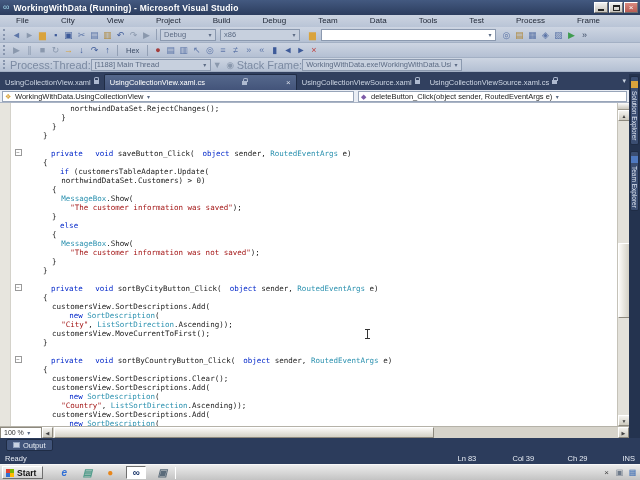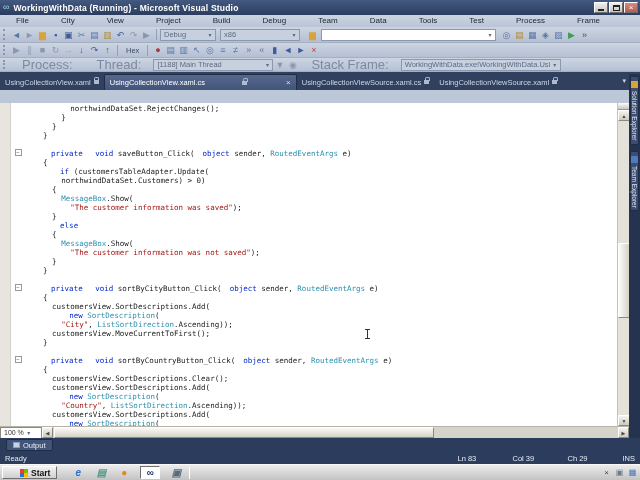--- a/index.html
+++ b/index.html
@@ -37,21 +37,21 @@
   .tbi { width:13px; height:12px; display:inline-flex; align-items:center; justify-content:center;
          font-size:9px; line-height:12px; }
   .tbsep { width:1px; height:11px; background:#93a0b5; margin:0 3px; }
   .combo { height:12px; background:#c7d0de; border:1px solid #8b99af; display:flex;
            align-items:center; font-size:7.5px; color:#5c6b84; padding-left:3px; white-space:nowrap; }
   .combo .val { flex:1; overflow:hidden; white-space:nowrap; }
   .dd { width:10px; text-align:center; font-size:6px; color:#5c6b84; }
   .combo.white { background:#fff; color:#333; }
   .hexbtn { font-size:7.5px; color:#3c4c66; padding:0 4px; height:12px; line-height:12px;
             border:1px solid transparent; }
-  .lbl3 { font-size:13px; color:#7b8aa2; margin:0 12px; white-space:nowrap; }
+  .lbl3 { font-size:11px; color:#7b8aa2; margin:0 0; white-space:nowrap; }
 
   
   .tabstrip { position:absolute; left:0; top:72px; width:640px; height:18px;
     background:#31405f; display:flex; align-items:flex-end; color:#cdd6e4; }
   .tab { height:16px; display:flex; align-items:center; padding:0 5px; font-size:7.5px;
          white-space:nowrap; gap:3px; }
   .tab.active { background:linear-gradient(#55688c,#43547a); color:#fff;
          border:1px solid #1f2c45; border-bottom:none; border-radius:2px 2px 0 0;gap:37px; }
   .locki { width:5px; height:4px; background:#aebad0; position:relative; display:inline-block; }
   .locki:before { content:''; position:absolute; top:-3px; left:0.5px; width:3px; height:3px;
@@ -124,21 +124,21 @@
   .sidestrip { position:absolute; right:0; top:74px; width:11px; height:364px; background:#24334f;
                display:flex; flex-direction:column; align-items:center; gap:6px; padding-top:2px; }
   .vtab { writing-mode:vertical-rl; background:#3b4e72; border:1px solid #1f2c45; border-radius:2px;
           color:#dfe6f1; font-size:6.5px; padding:3px 0; display:flex; align-items:center; gap:2px; }
   .vticon { width:7px; height:7px; display:inline-block; margin:1px 0; }
 
   
   .taskbar { position:absolute; left:0; top:464px; width:640px; height:16px;
              background:linear-gradient(#ececec,#c3c3c3); border-top:1px solid #f8f8f8;
              display:flex; align-items:center; }
-  .startbtn { height:13px; margin-left:2px; padding:0 6px 0 17px; display:flex; align-items:center; gap:3px;
+  .startbtn { height:13px; margin-left:2px; padding:0 6px 0 3px; display:flex; align-items:center; gap:3px;
               background:linear-gradient(#f2f2f2,#cfcfcf); border:1px solid;
               border-color:#fff #6f6f6f #6f6f6f #fff; font-size:8.5px; font-weight:bold; color:#111; }
   .flag { width:8px; height:8px; display:grid; grid-template-columns:4px 4px; grid-template-rows:4px 4px; }
   .flag i:nth-child(1){background:#e34234;} .flag i:nth-child(2){background:#7db700;}
   .flag i:nth-child(3){background:#2f6fd6;} .flag i:nth-child(4){background:#ffba00;}
   .ql { display:flex; align-items:center; gap:9px; margin-left:14px; }
   .qli { width:14px; height:13px; display:flex; align-items:center; justify-content:center;
          font-size:10px; font-weight:bold; font-style:italic; }
   .qli.pressed { background:#fff; border:1px solid; border-color:#6f6f6f #fff #fff #6f6f6f;
                  font-style:normal; width:20px; }
@@ -280,30 +280,42 @@
       <div class="tab">
         <span class="tablabel">UsingCollectionView.xaml</span>
         <span class="locki"></span>
       </div>
       <div class="tab active">
         <span class="tablabel">UsingCollectionView.xaml.cs</span>
         <span class="locki"></span>
         <span class="tabclose">×</span>
       </div>
       <div class="tab">
+        <span class="tablabel">UsingCollectionViewSource.xaml</span>
+        <span class="locki"></span>
+      </div>
+      <div class="tab">
         <span class="tablabel">UsingCollectionViewSource.xaml.cs</span>
         <span class="locki"></span>
       </div>
-      <div class="tab">
-        <span class="tablabel">UsingCollectionViewSource.xaml</span>
-        <span class="locki"></span>
-      </div>
       <span class="tab-dd">▾</span>
     </div>
 
+  <div class="navbar">
+    <div class="navcombo l">
+      <span class="ni" style="color:#d9a33c">❖</span>
+      <span class="val">WorkingWithData.UsingCollectionView</span>
+        <span class="dd">▾</span>
+    </div>
+    <div class="navcombo r">
+      <span class="ni" style="color:#7e5ca8">◆</span>
+      <span class="val">deleteButton_Click(object sender, RoutedEventArgs e)</span>
+        <span class="dd">▾</span>
+    </div>
+  </div>
 
   <div class="editor">
     <div class="ind-margin"></div>
     <div class="outline-margin" id="outline">
         <div class="omrow"></div>
         <div class="omrow"></div>
         <div class="omrow"></div>
         <div class="omrow"></div>
         <div class="omrow"></div>
         <div class="omrow">

